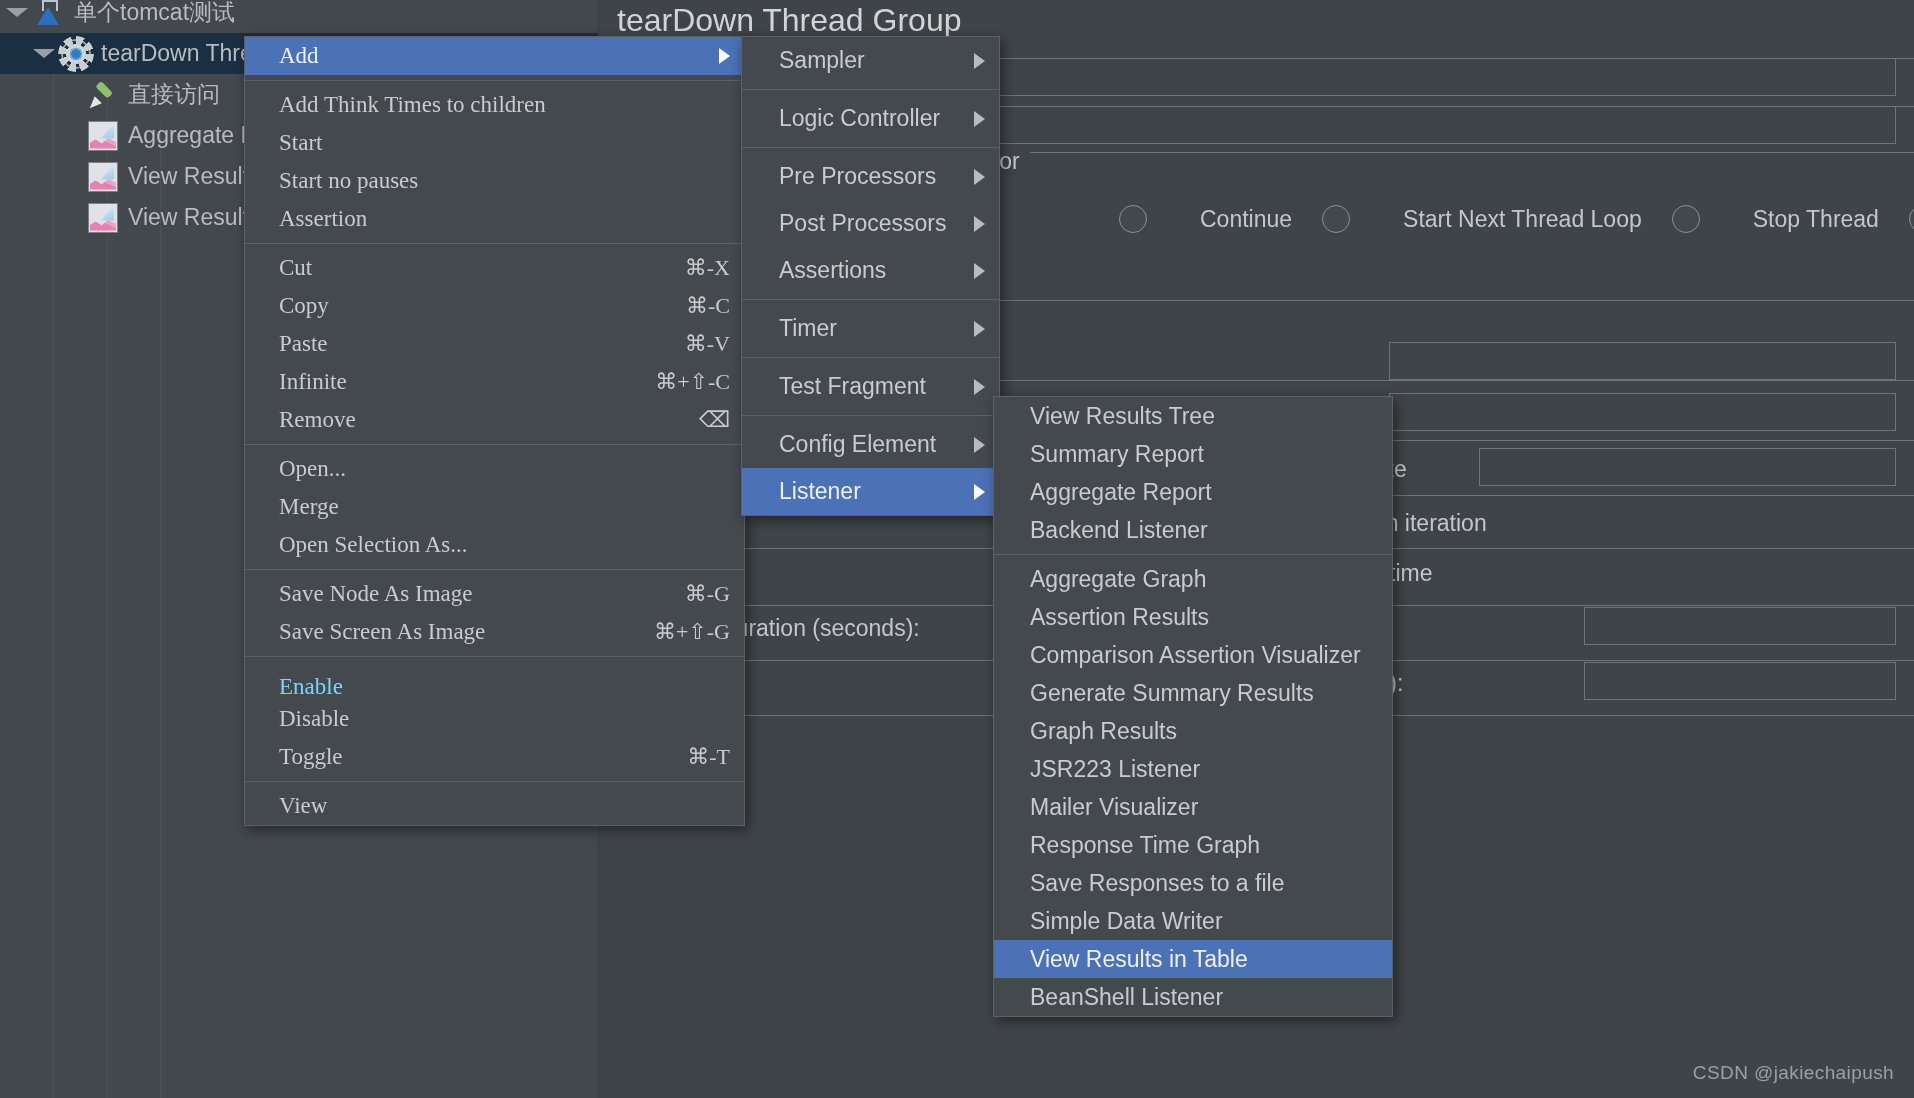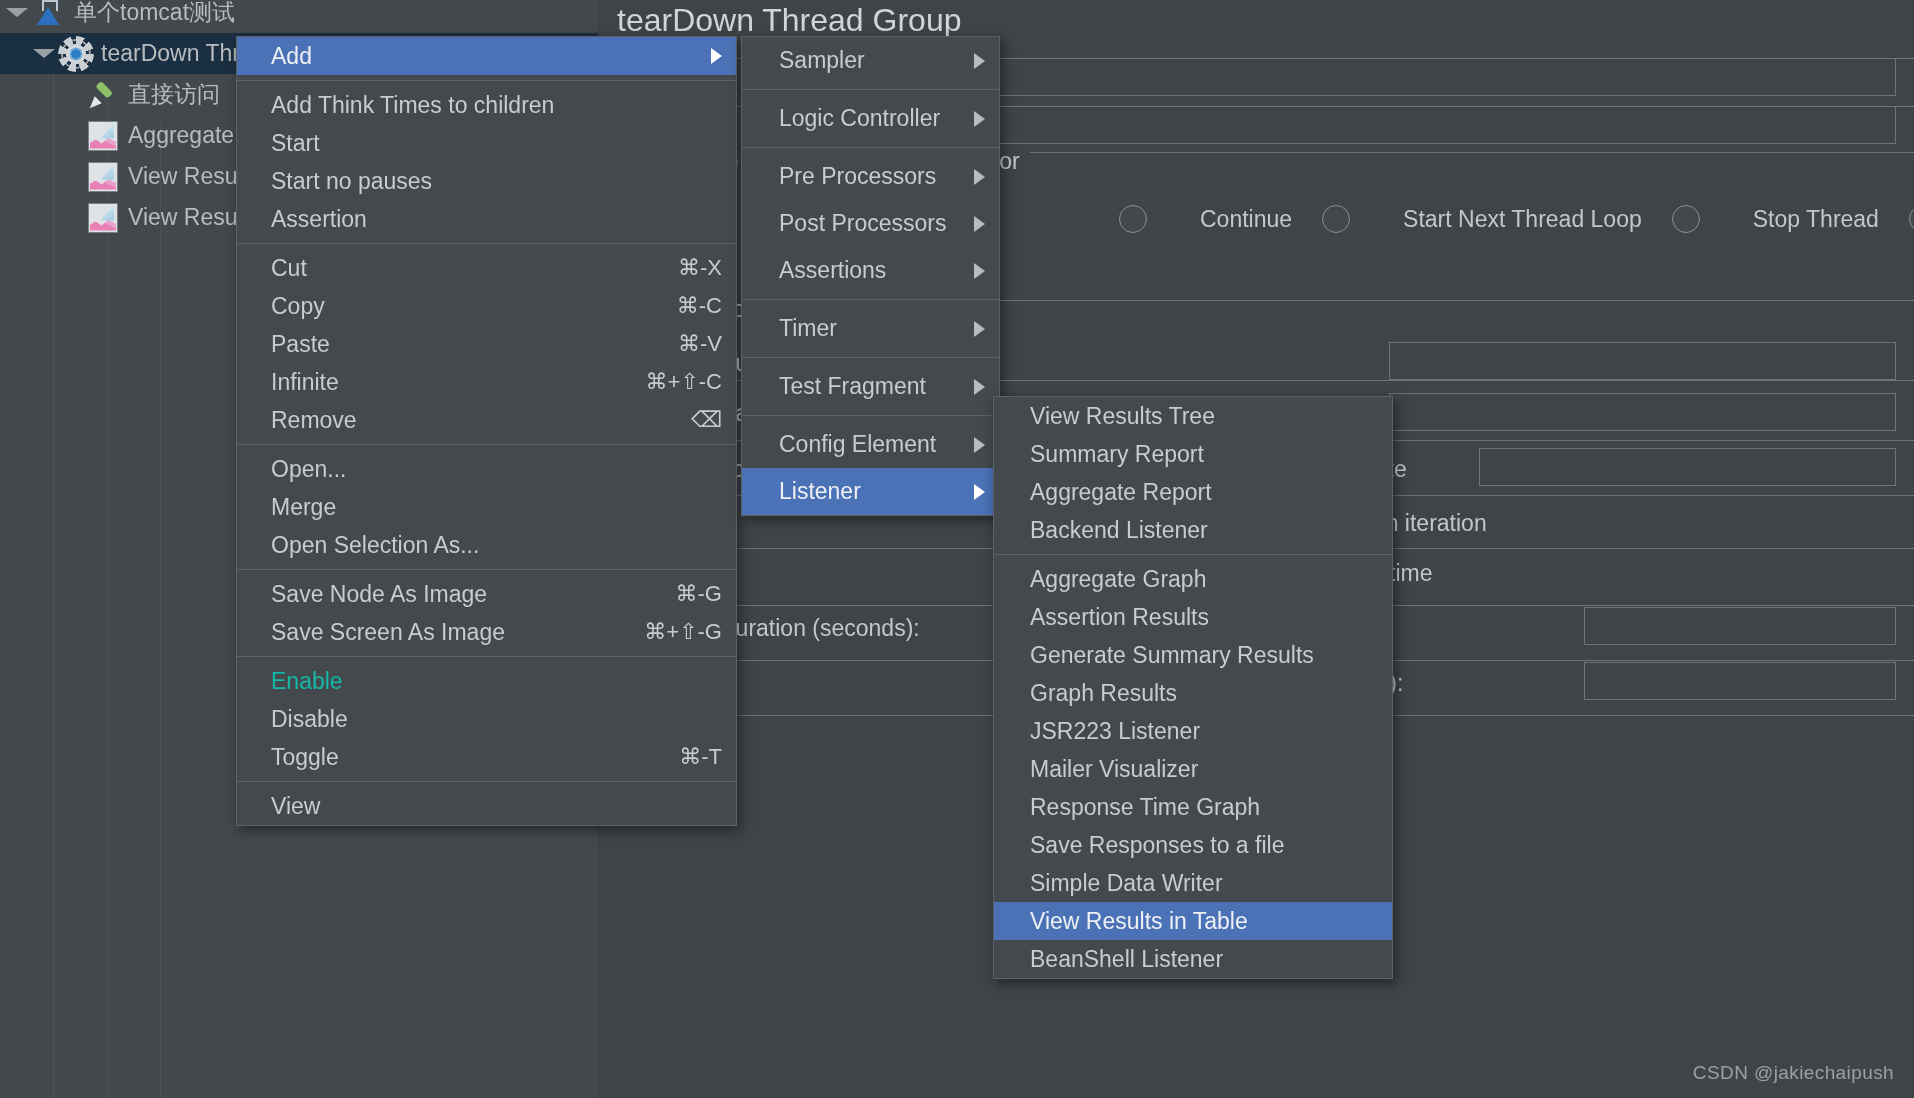--- a/index.html
+++ b/index.html
@@ -102,30 +102,30 @@
     position:absolute;background:#44494d;border:1px solid #5c6165;
     box-shadow:3px 4px 12px rgba(0,0,0,.45);
     padding:0;box-sizing:border-box;
   }
   .mi{
     position:relative;display:flex;align-items:center;height:38px;
     font-size:23px;color:#c9cbcd;white-space:nowrap;cursor:default;
     padding:0 14px 0 34px;box-sizing:border-box;
   }
   .mi.sel{background:#4b71b6;color:#eef1f4;}
-  .mi.dis{color:#14b8a6;}
+  .mi.dis{color:#7dd3fc;align-items:flex-end;}
   .mi .sc{margin-left:auto;padding-left:40px;color:#c9cbcd;font-size:22px;}
   .mi .arrow{
     margin-left:auto;width:0;height:0;
     border-top:8px solid transparent;border-bottom:8px solid transparent;border-left:11px solid #b9bcbe;
   }
   .mi.sel .arrow{border-left-color:#ffffff;}
   .sep{height:1px;background:#5c6165;margin:5px 0;}
 
-  #menu1{left:236px;top:36px;width:501px;}
+  #menu1{left:244px;top:36px;width:501px;font-family:Liberation Serif, serif;}
   #menu2{left:741px;top:36px;width:259px;}
   #menu3{left:993px;top:396px;width:400px;}
   #menu2 .mi{height:47px;padding-left:37px;font-size:23px;}
   #menu3 .mi{height:38px;padding-left:36px;font-size:23px;}
 </style>
 </head>
 <body>
 
 <div id="app">
 
@@ -370,20 +370,23 @@
         <span>Backend Listener</span>
       </div>
       <div class="sep"></div>
       <div class="mi">
         <span>Aggregate Graph</span>
       </div>
       <div class="mi">
         <span>Assertion Results</span>
       </div>
       <div class="mi">
+        <span>Comparison Assertion Visualizer</span>
+      </div>
+      <div class="mi">
         <span>Generate Summary Results</span>
       </div>
       <div class="mi">
         <span>Graph Results</span>
       </div>
       <div class="mi">
         <span>JSR223 Listener</span>
       </div>
       <div class="mi">
         <span>Mailer Visualizer</span>

